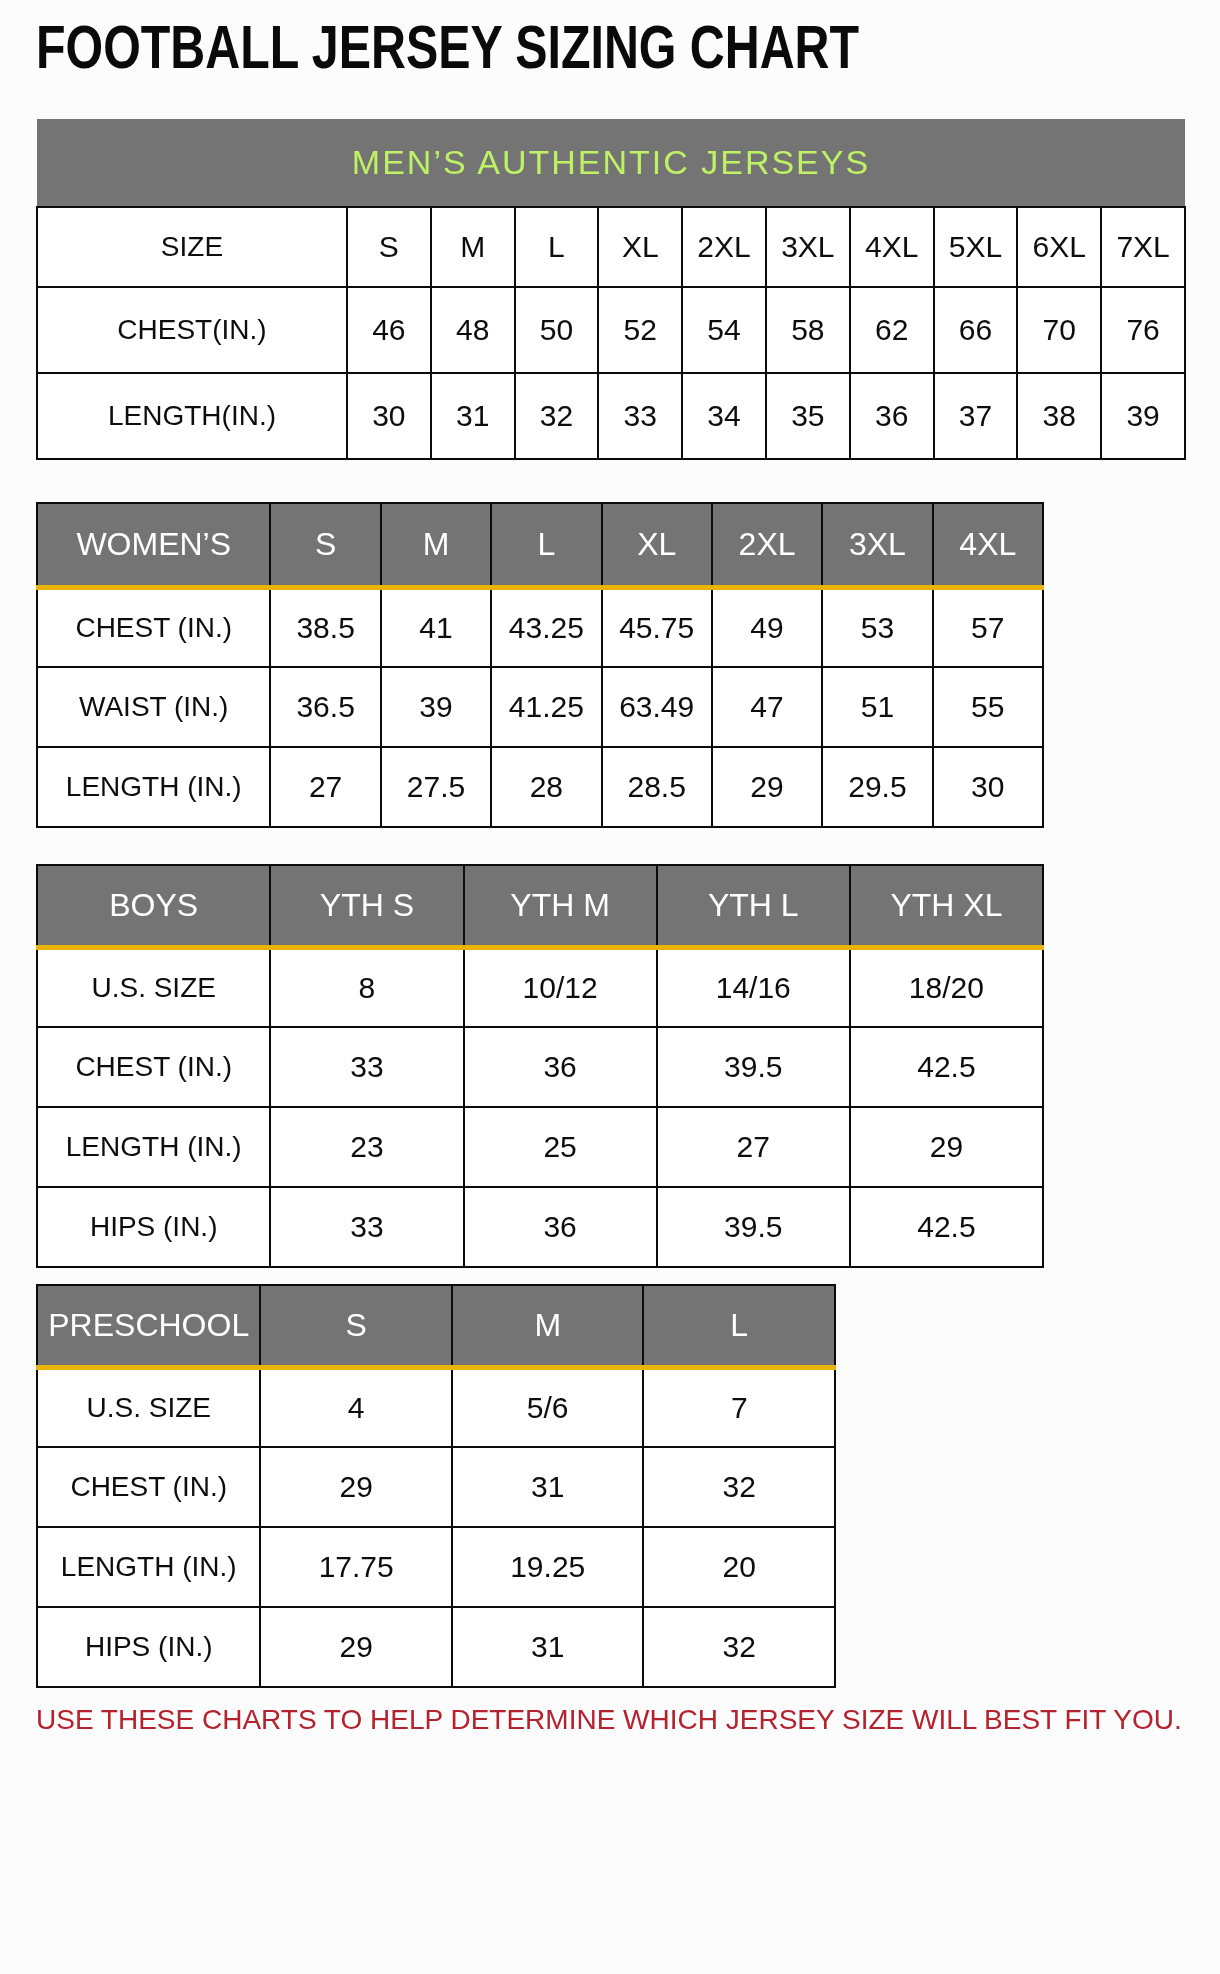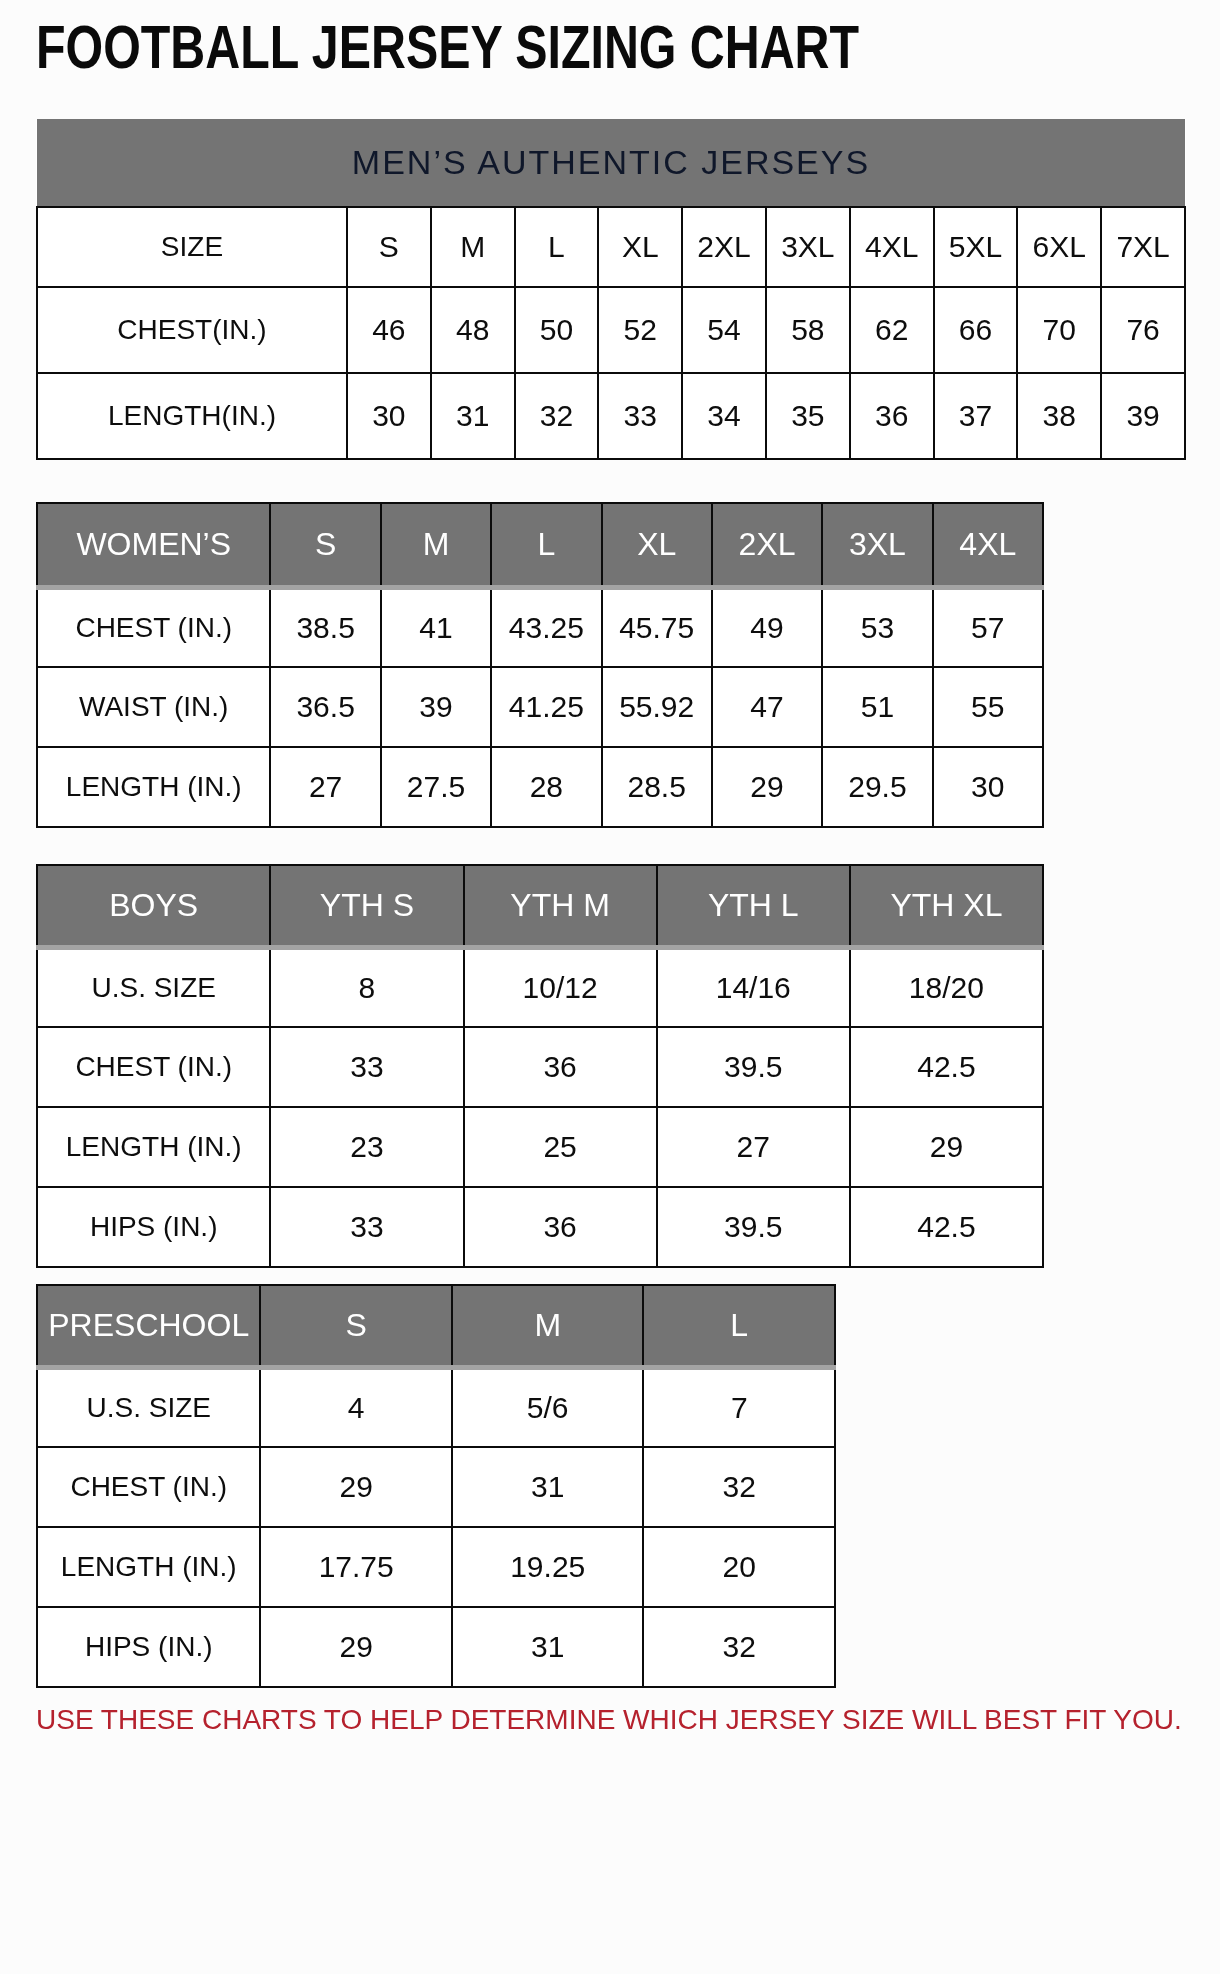--- a/index.html
+++ b/index.html
@@ -42,30 +42,30 @@
     padding:0 4px;
     overflow:hidden;
   }
   td{font-size:30px;}
   td.rowlabel{font-size:28px;line-height:1.15;}
   th{
     background:#747474;
     color:#ffffff;
     font-weight:normal;
     font-size:32px;
-    border-bottom:5px solid #a3a3a3;
+    border-bottom:5px solid #eab308;
   }
 
   
   .mens{width:1150px;margin-top:40px;}
   .mens .banner-row{height:88px;}
   .mens .banner-row td{
     border:none;
     background:#747474;
-    color:#0f172a;
+    color:#bef264;
     font-size:34px;
     letter-spacing:2px;
   }
   .mens tbody tr{height:86px;}
   .mens tbody tr:first-child{height:80px;}
 
   
   .womens{width:1008px;margin-top:42px;}
   .womens thead tr{height:84px;}
   .womens tbody tr{height:80px;}
@@ -189,21 +189,21 @@
           <td>45.75</td>
           <td>49</td>
           <td>53</td>
           <td>57</td>
         </tr>
         <tr>
           <td class="rowlabel">WAIST (IN.)</td>
           <td>36.5</td>
           <td>39</td>
           <td>41.25</td>
-          <td>55.92</td>
+          <td>63.49</td>
           <td>47</td>
           <td>51</td>
           <td>55</td>
         </tr>
         <tr>
           <td class="rowlabel">LENGTH (IN.)</td>
           <td>27</td>
           <td>27.5</td>
           <td>28</td>
           <td>28.5</td>

